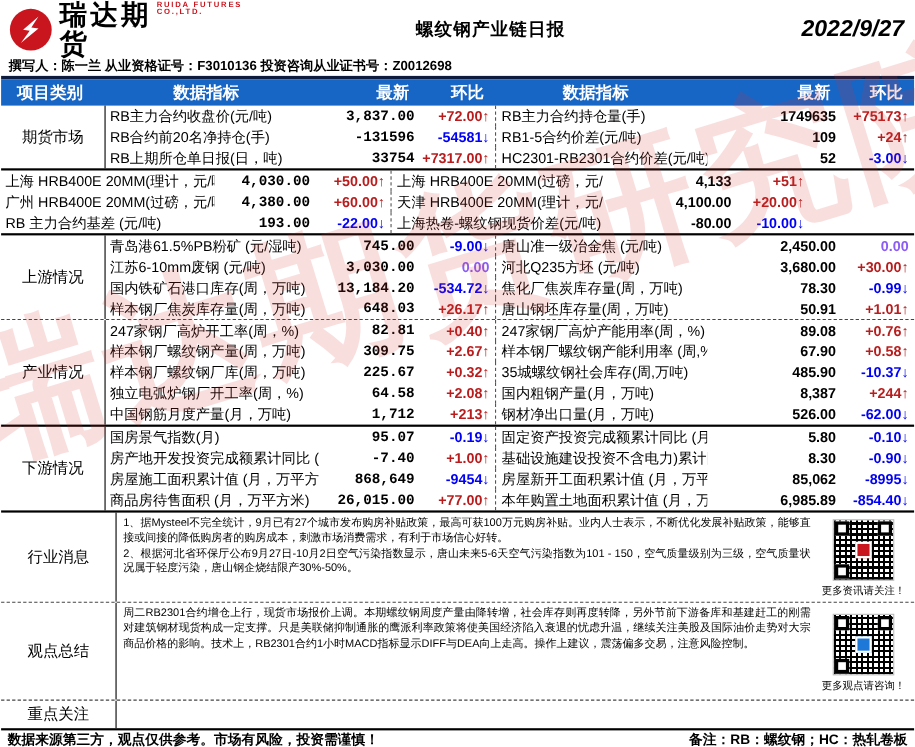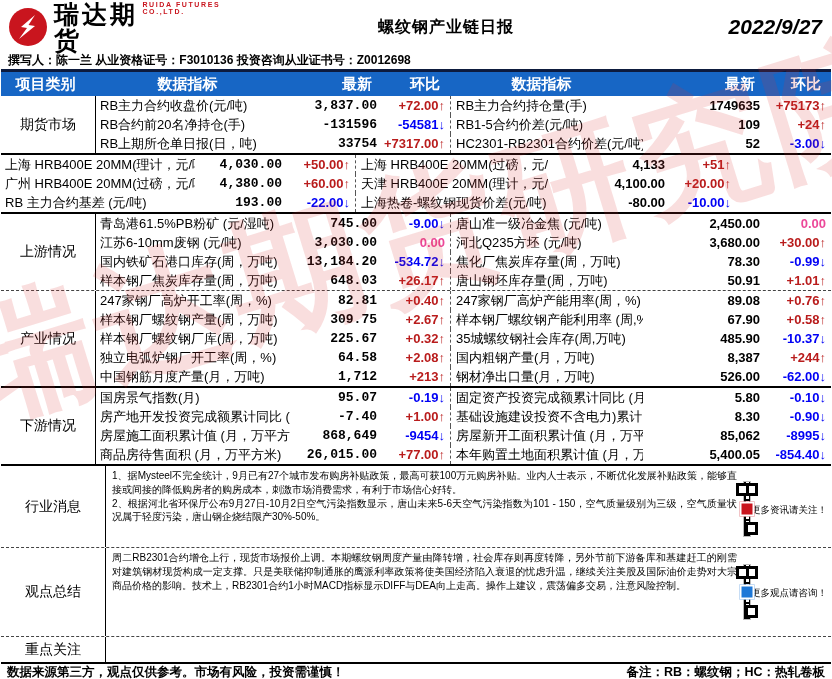--- a/index.html
+++ b/index.html
@@ -45,34 +45,34 @@
   .row { display:flex; align-items:center; height:19px; font-size:13px; }
   .cell-llab { width:194px; padding-left:4px; white-space:nowrap; overflow:hidden; }
   .cell-lval { width:87px;  text-align:right; font-weight:bold; white-space:nowrap;font-family:Liberation Mono, monospace; }
   .cell-lchg { width:73px;  text-align:right; font-weight:bold; padding-right:5px; white-space:nowrap; }
   .cell-rlab { width:193px; padding-left:5px; white-space:nowrap; overflow:hidden;
                border-left:1px dashed #555; align-self:stretch; display:flex; align-items:center; }
   .cell-rval { width:117px; text-align:right; font-weight:bold; white-space:nowrap; }
   .cell-rchg { width:71px;  text-align:right; font-weight:bold; padding-right:5px; white-space:nowrap; }
   .up   { color:#b91c1c; }
   .down { color:#0000f5; }
-  .flat { color:#ec4899; }
+  .flat { color:#8b5cf6; }
 
   
   .text-section { display:flex; margin:0 1px; }
   .text-section.div-dashed { border-top:1px dashed #444; }
   .sec-body { flex:1; display:flex; padding:3px 4px 2px 6px; }
   .sec-text { flex:1; font-size:10px; line-height:1.38; text-align:justify; padding-right:6px; }
   .sec-text p { margin:0; }
   .news-sec   { height:81px; }
   .summary-sec{ height:89px; }
   .focus-sec  { height:26px; border-top:1px dashed #444;gap:24px; }
 
   
-  .qr-col { width:84px; display:flex; flex-direction:row; align-items:center; padding-top:3px; }
+  .qr-col { width:84px; display:flex; flex-direction:column; align-items:center; padding-top:3px; }
   .qr { width:56px; height:56px; position:relative; border:1px solid #bbb; background:
         repeating-linear-gradient(0deg,#000 0 2px,transparent 2px 5px),
         repeating-linear-gradient(90deg,#000 0 2px,#fff 2px 5px); }
   .qr .fd { position:absolute; width:13px; height:13px; background:#fff; border:3px solid #000; }
   .fd-tl { top:1px; left:1px; } .fd-tr { top:1px; right:1px; } .fd-bl { bottom:1px; left:1px; }
   .qr .qlogo { position:absolute; top:50%; left:50%; transform:translate(-50%,-50%);
                width:15px; height:15px; border:2px solid #fff; }
   .qlogo-red  { background:#c9151e; }
   .qlogo-blue { background:#1e78d7; }
   .qr-caption { font-size:9.5px; margin-top:3px; white-space:nowrap; }
@@ -285,21 +285,21 @@
     <div class="cell-lchg down">-9454↓</div>
     <div class="cell-rlab">房屋新开工面积累计值 (月，万平方米)</div>
     <div class="cell-rval">85,062</div>
     <div class="cell-rchg down">-8995↓</div>
   </div>
         <div class="row">
     <div class="cell-llab">商品房待售面积 (月，万平方米)</div>
     <div class="cell-lval">26,015.00</div>
     <div class="cell-lchg up">+77.00↑</div>
     <div class="cell-rlab">本年购置土地面积累计值 (月，万平方米)</div>
-    <div class="cell-rval">5,400.05</div>
+    <div class="cell-rval">6,985.89</div>
     <div class="cell-rchg down">-854.40↓</div>
   </div>
       </div>
   </div>
   </div>
 
 <div class="text-section news-sec">
   <div class="cat-cell">行业消息</div>
   <div class="sec-body">
     <div class="sec-text">

